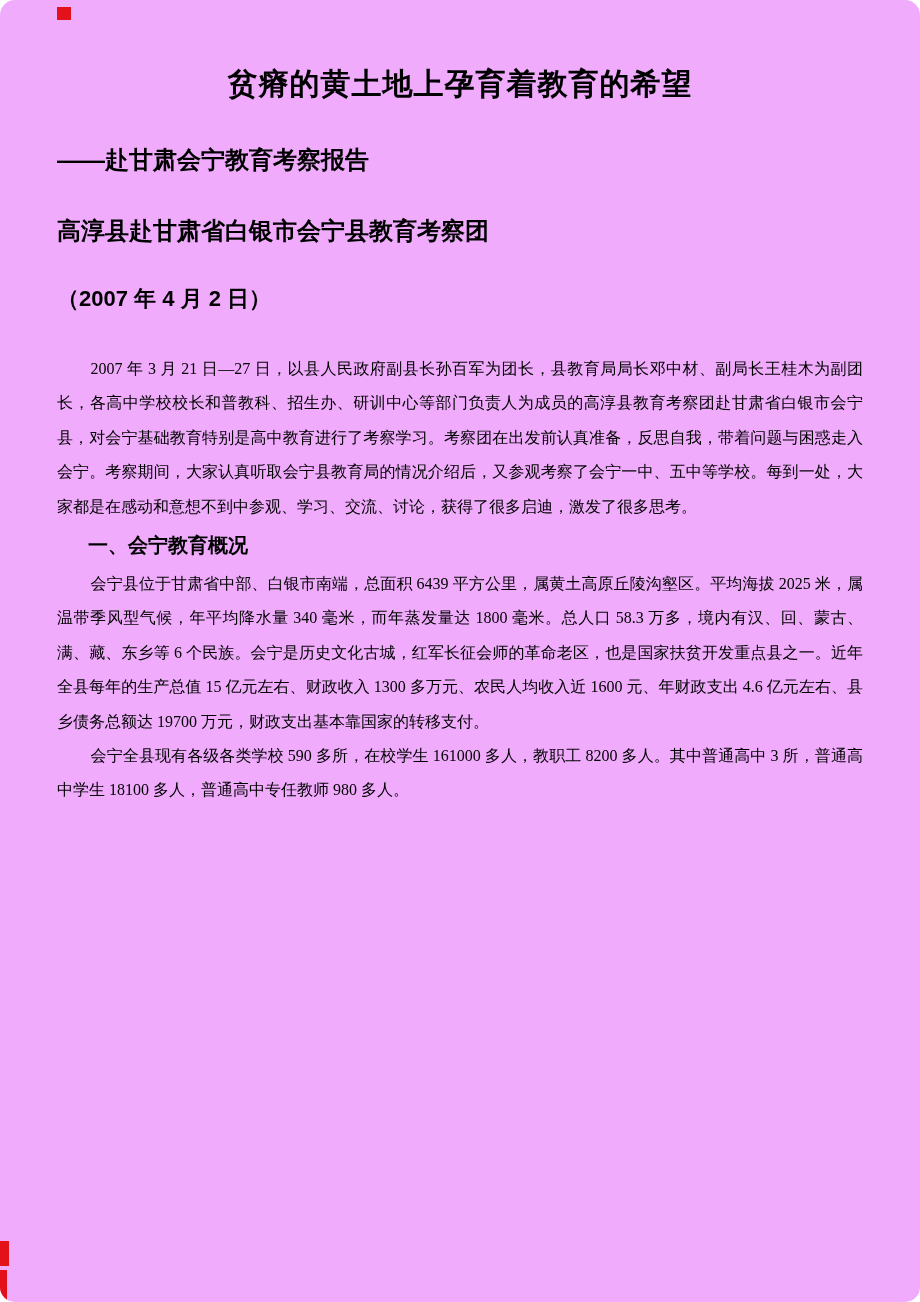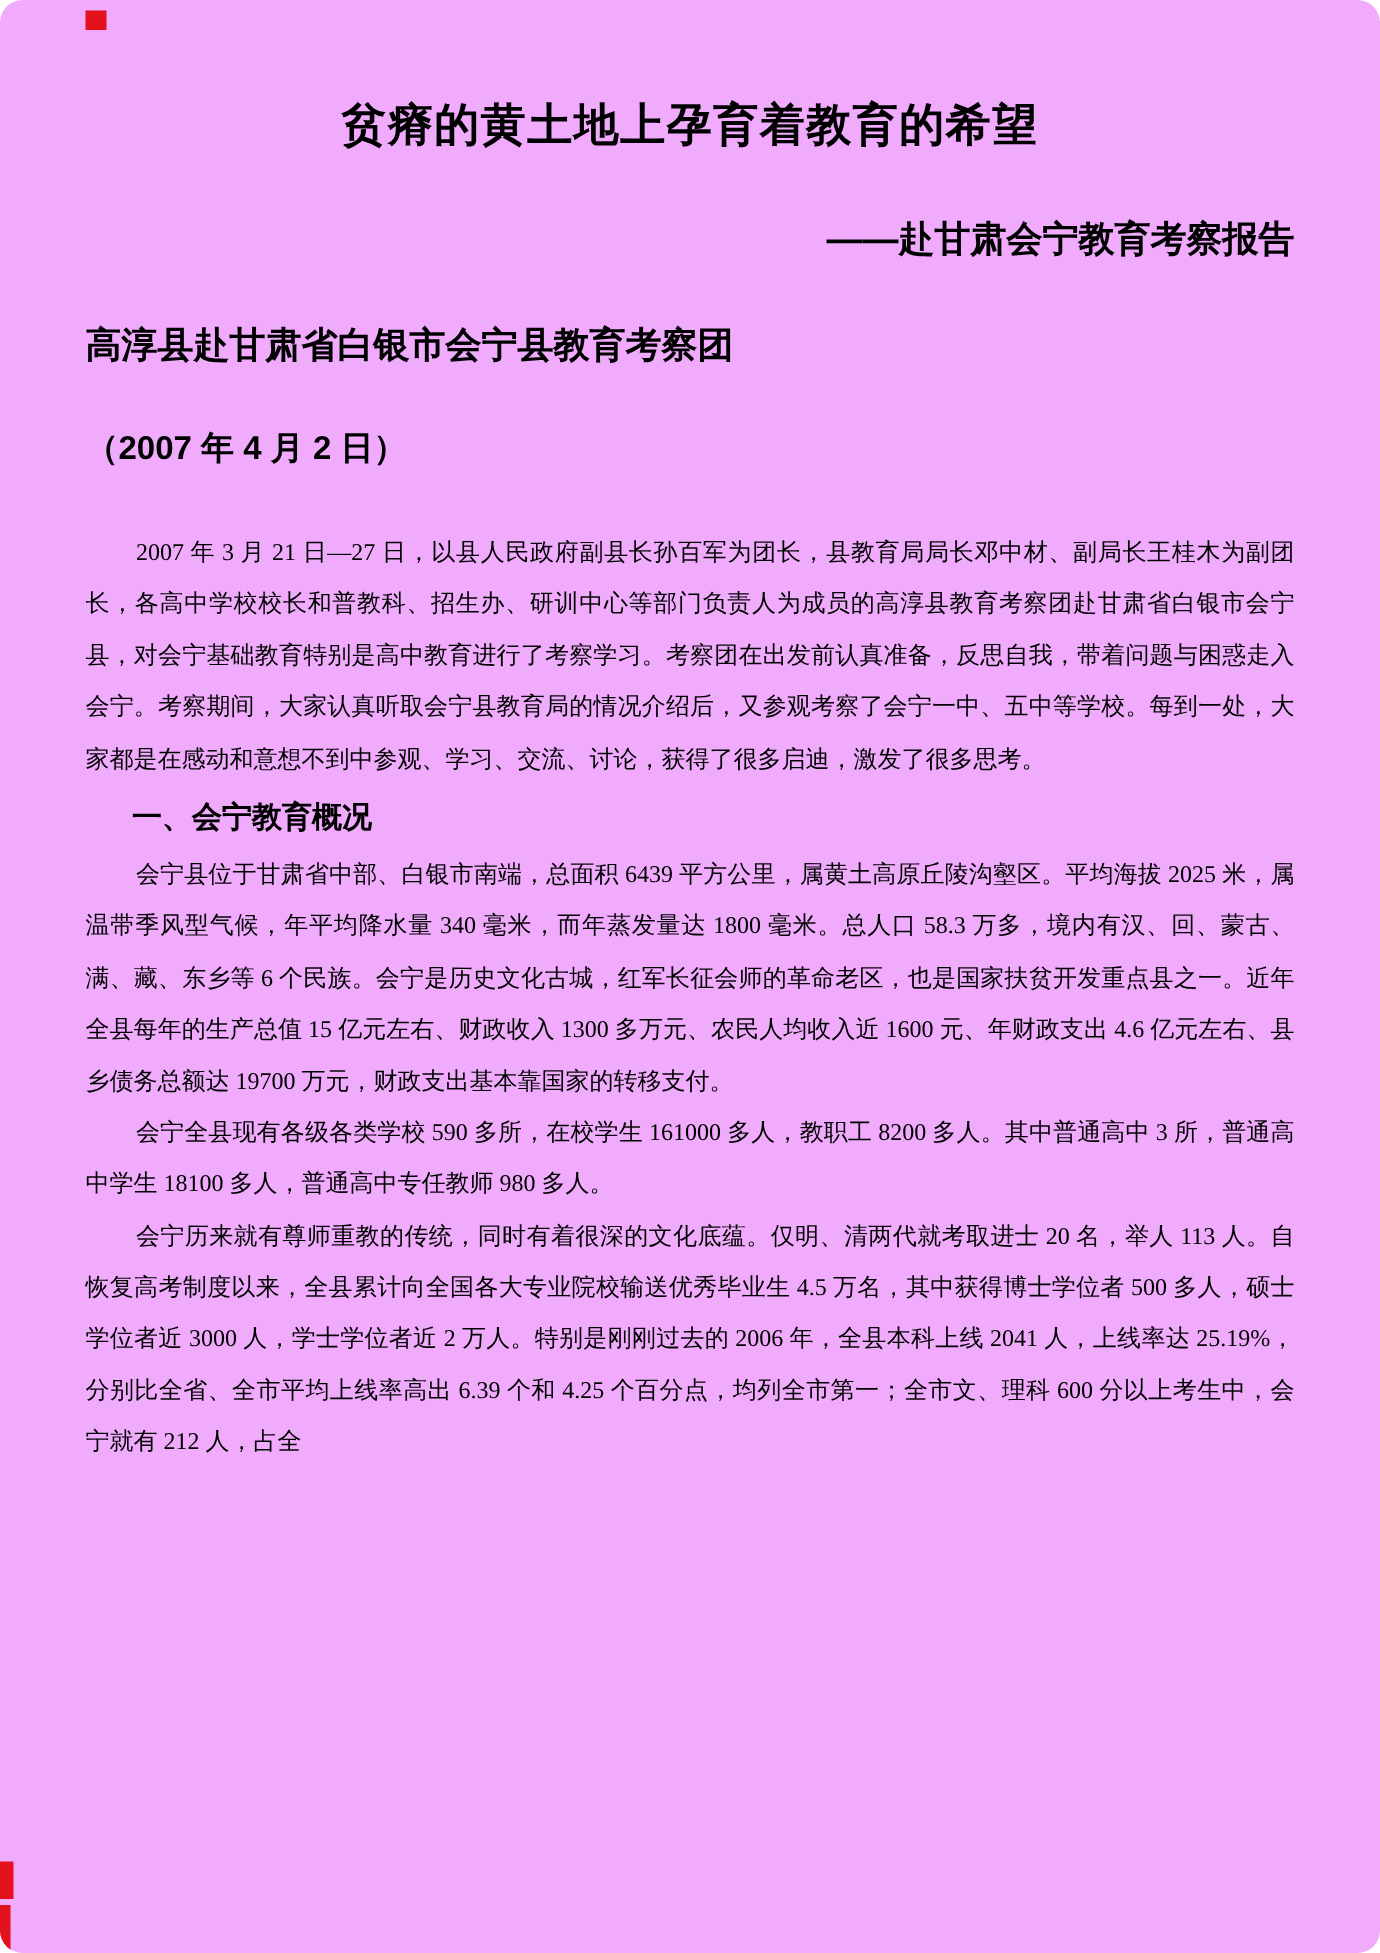--- a/index.html
+++ b/index.html
@@ -25,21 +25,21 @@
     margin: 0 0 0 0;
     text-align: center;
     font-family: "Liberation Sans", "DejaVu Sans", sans-serif;
     font-weight: 700;
     font-size: 30px;
     line-height: 1.2;
     letter-spacing: 1px;
   }
   .doc-subtitle {
     margin: 44px 0 0 0;
-    text-align: right;
+    text-align: left;
     font-family: "Liberation Sans", "DejaVu Sans", sans-serif;
     font-weight: 700;
     font-size: 24px;
     line-height: 1.2;
   }
   .doc-delegation {
     margin: 42px 0 0 0;
     font-family: "Liberation Sans", "DejaVu Sans", sans-serif;
     font-weight: 700;
     font-size: 24px;
@@ -118,17 +118,16 @@
     <div class="body-text">
 
       <p class="para">2007 年 3 月 21 日—27 日，以县人民政府副县长孙百军为团长，县教育局局长邓中材、副局长王桂木为副团长，各高中学校校长和普教科、招生办、研训中心等部门负责人为成员的高淳县教育考察团赴甘肃省白银市会宁县，对会宁基础教育特别是高中教育进行了考察学习。考察团在出发前认真准备，反思自我，带着问题与困惑走入会宁。考察期间，大家认真听取会宁县教育局的情况介绍后，又参观考察了会宁一中、五中等学校。每到一处，大家都是在感动和意想不到中参观、学习、交流、讨论，获得了很多启迪，激发了很多思考。</p>
 
       <h4 class="section-heading">一、会宁教育概况</h4>
 
       <p class="para">会宁县位于甘肃省中部、白银市南端，总面积 6439 平方公里，属黄土高原丘陵沟壑区。平均海拔 2025 米，属温带季风型气候，年平均降水量 340 毫米，而年蒸发量达 1800 毫米。总人口 58.3 万多，境内有汉、回、蒙古、满、藏、东乡等 6 个民族。会宁是历史文化古城，红军长征会师的革命老区，也是国家扶贫开发重点县之一。近年全县每年的生产总值 15 亿元左右、财政收入 1300 多万元、农民人均收入近 1600 元、年财政支出 4.6 亿元左右、县乡债务总额达 19700 万元，财政支出基本靠国家的转移支付。</p>
 
       <p class="para">会宁全县现有各级各类学校 590 多所，在校学生 161000 多人，教职工 8200 多人。其中普通高中 3 所，普通高中学生 18100 多人，普通高中专任教师 980 多人。</p>
 
-      <p class="para">会宁历来就有尊师重教的传统，同时有着很深的文化底蕴。仅明、清两代就考取进士 20 名，举人 113 人。自恢复高考制度以来，全县累计向全国各大专业院校输送优秀毕业生 4.5 万名，其中获得博士学位者 500 多人，硕士学位者近 3000 人，学士学位者近 2 万人。特别是刚刚过去的 2006 年，全县本科上线 2041 人，上线率达 25.19%，分别比全省、全市平均上线率高出 6.39 个和 4.25 个百分点，均列全市第一；全市文、理科 600 分以上考生中，会宁就有 212 人，占全</p>
 
     </div>
   </div>
 </div>
 
 </body></html>

